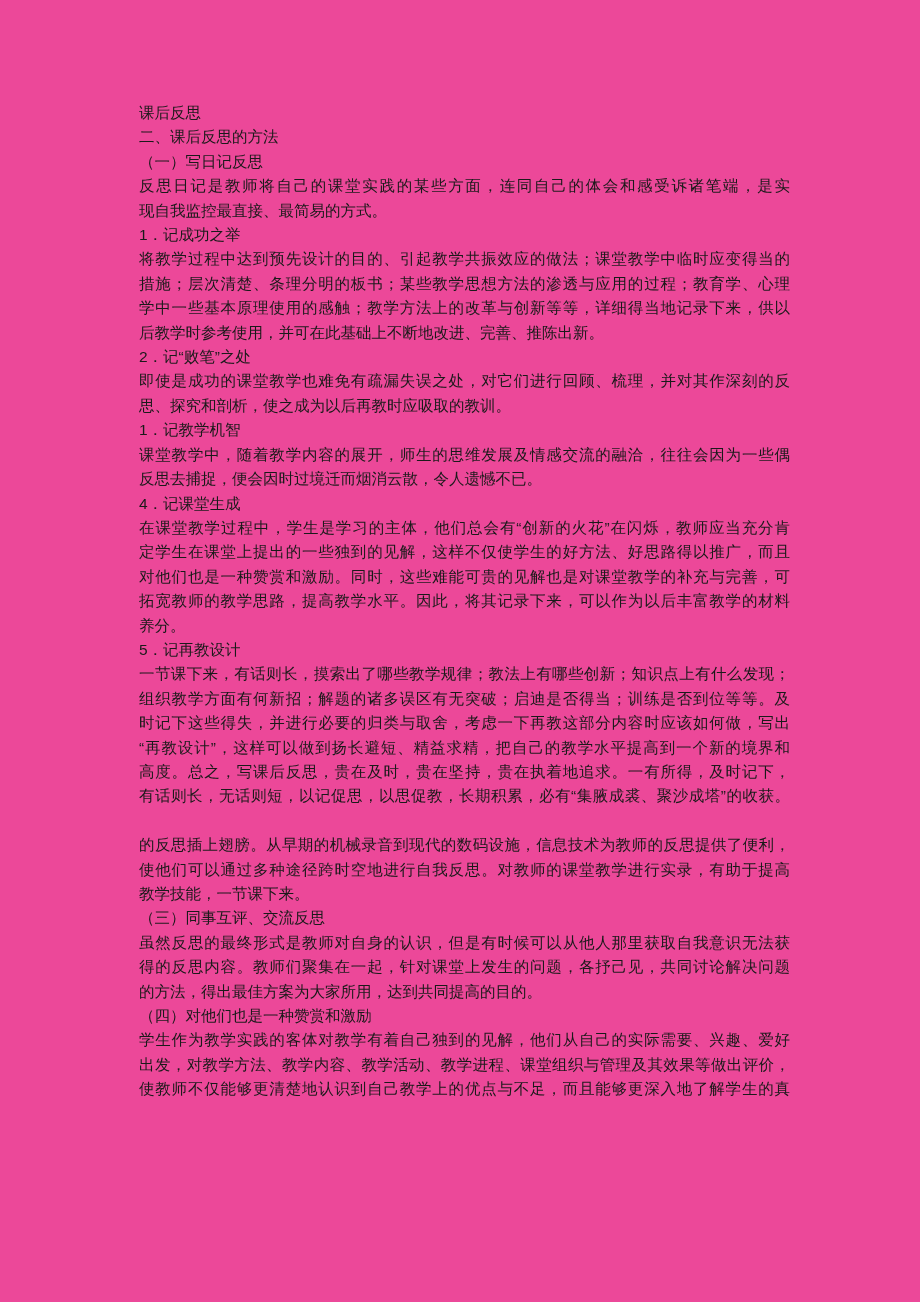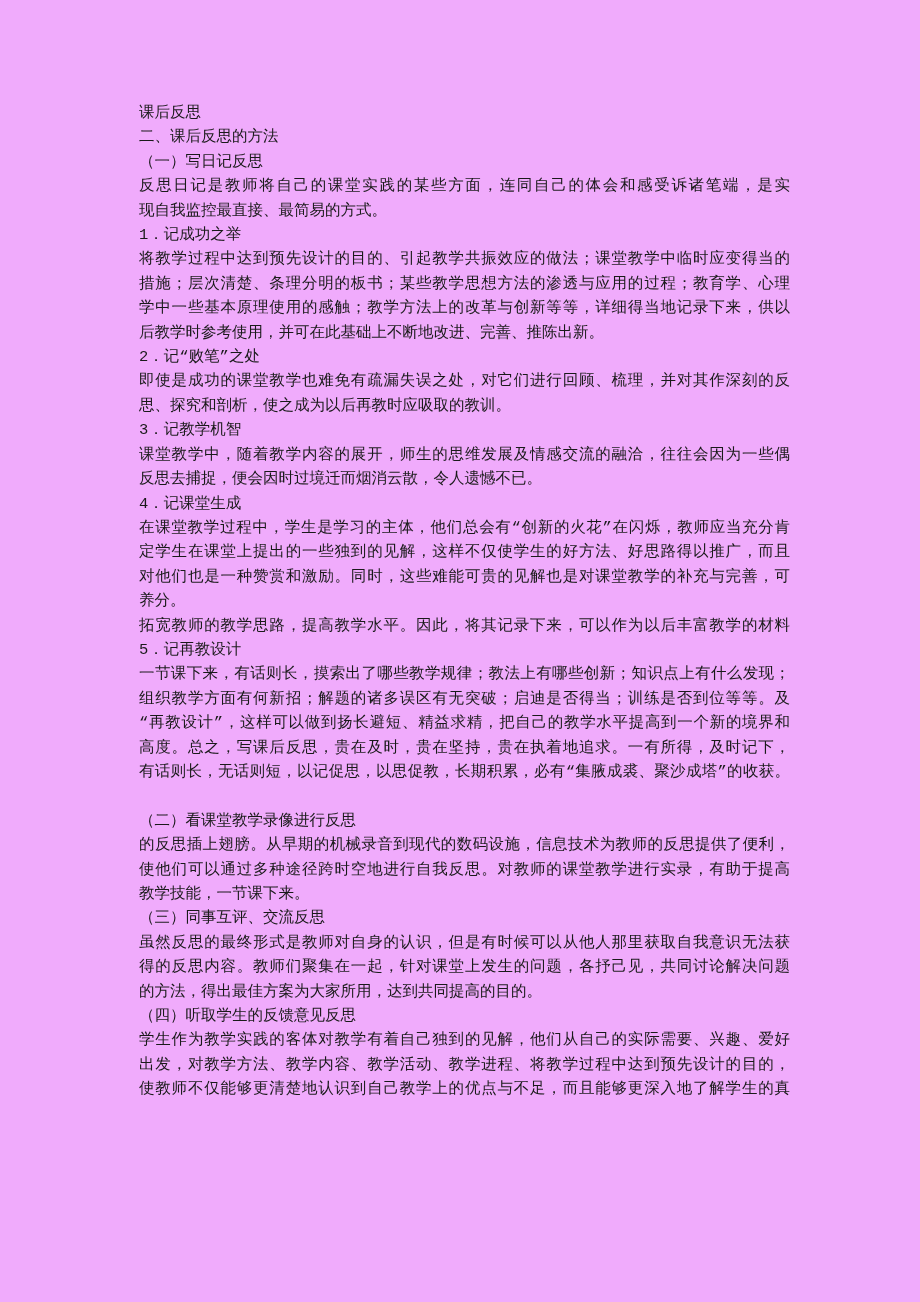--- a/index.html
+++ b/index.html
@@ -3,23 +3,23 @@
 <meta charset="utf-8">
 <style>
   html, body {
     margin: 0;
     padding: 0;
   }
   .page {
     position: relative;
     width: 920px;
     height: 1302px;
-    background: #f0abfc;
+    background: #ec4899;
     overflow: hidden;
-    font-family: Liberation Mono, monospace;
+    font-family: Liberation Sans, sans-serif;
   }
   .textblock {
     position: absolute;
     left: 139px;
     top: 101px;
     width: 651px;
     color: #1a1a1a;
     font-size: 15.5px;
     line-height: 24.4px;
   }
@@ -47,42 +47,42 @@
       <div class="line fill">反思日记是教师将自己的课堂实践的某些方面，连同自己的体会和感受诉诸笔端，是实</div>
       <div class="line">现自我监控最直接、最简易的方式。</div>
       <div class="line">1．记成功之举</div>
       <div class="line fill">将教学过程中达到预先设计的目的、引起教学共振效应的做法；课堂教学中临时应变得当的</div>
       <div class="line fill">措施；层次清楚、条理分明的板书；某些教学思想方法的渗透与应用的过程；教育学、心理</div>
       <div class="line fill">学中一些基本原理使用的感触；教学方法上的改革与创新等等，详细得当地记录下来，供以</div>
       <div class="line">后教学时参考使用，并可在此基础上不断地改进、完善、推陈出新。</div>
       <div class="line">2．记“败笔”之处</div>
       <div class="line fill">即使是成功的课堂教学也难免有疏漏失误之处，对它们进行回顾、梳理，并对其作深刻的反</div>
       <div class="line">思、探究和剖析，使之成为以后再教时应吸取的教训。</div>
-      <div class="line">3．记教学机智</div>
+      <div class="line">1．记教学机智</div>
       <div class="line fill">课堂教学中，随着教学内容的展开，师生的思维发展及情感交流的融洽，往往会因为一些偶</div>
       <div class="line">反思去捕捉，便会因时过境迁而烟消云散，令人遗憾不已。</div>
       <div class="line">4．记课堂生成</div>
       <div class="line fill">在课堂教学过程中，学生是学习的主体，他们总会有“创新的火花”在闪烁，教师应当充分肯</div>
       <div class="line fill">定学生在课堂上提出的一些独到的见解，这样不仅使学生的好方法、好思路得以推广，而且</div>
       <div class="line fill">对他们也是一种赞赏和激励。同时，这些难能可贵的见解也是对课堂教学的补充与完善，可</div>
+      <div class="line fill">拓宽教师的教学思路，提高教学水平。因此，将其记录下来，可以作为以后丰富教学的材料</div>
       <div class="line">养分。</div>
-      <div class="line fill">拓宽教师的教学思路，提高教学水平。因此，将其记录下来，可以作为以后丰富教学的材料</div>
       <div class="line">5．记再教设计</div>
       <div class="line fill">一节课下来，有话则长，摸索出了哪些教学规律；教法上有哪些创新；知识点上有什么发现；</div>
       <div class="line fill">组织教学方面有何新招；解题的诸多误区有无突破；启迪是否得当；训练是否到位等等。及</div>
+      <div class="line fill">时记下这些得失，并进行必要的归类与取舍，考虑一下再教这部分内容时应该如何做，写出</div>
       <div class="line fill">“再教设计”，这样可以做到扬长避短、精益求精，把自己的教学水平提高到一个新的境界和</div>
       <div class="line fill">高度。总之，写课后反思，贵在及时，贵在坚持，贵在执着地追求。一有所得，及时记下，</div>
       <div class="line fill">有话则长，无话则短，以记促思，以思促教，长期积累，必有“集腋成裘、聚沙成塔”的收获。</div>
       <div class="line blank"></div>
-      <div class="line">（二）看课堂教学录像进行反思</div>
       <div class="line fill">的反思插上翅膀。从早期的机械录音到现代的数码设施，信息技术为教师的反思提供了便利，</div>
       <div class="line fill">使他们可以通过多种途径跨时空地进行自我反思。对教师的课堂教学进行实录，有助于提高</div>
       <div class="line">教学技能，一节课下来。</div>
       <div class="line">（三）同事互评、交流反思</div>
       <div class="line fill">虽然反思的最终形式是教师对自身的认识，但是有时候可以从他人那里获取自我意识无法获</div>
       <div class="line fill">得的反思内容。教师们聚集在一起，针对课堂上发生的问题，各抒己见，共同讨论解决问题</div>
       <div class="line">的方法，得出最佳方案为大家所用，达到共同提高的目的。</div>
-      <div class="line">（四）听取学生的反馈意见反思</div>
+      <div class="line">（四）对他们也是一种赞赏和激励</div>
       <div class="line fill">学生作为教学实践的客体对教学有着自己独到的见解，他们从自己的实际需要、兴趣、爱好</div>
-      <div class="line fill">出发，对教学方法、教学内容、教学活动、教学进程、将教学过程中达到预先设计的目的，</div>
+      <div class="line fill">出发，对教学方法、教学内容、教学活动、教学进程、课堂组织与管理及其效果等做出评价，</div>
       <div class="line fill">使教师不仅能够更清楚地认识到自己教学上的优点与不足，而且能够更深入地了解学生的真</div>
     </div>
 </div>
 
 </body></html>

